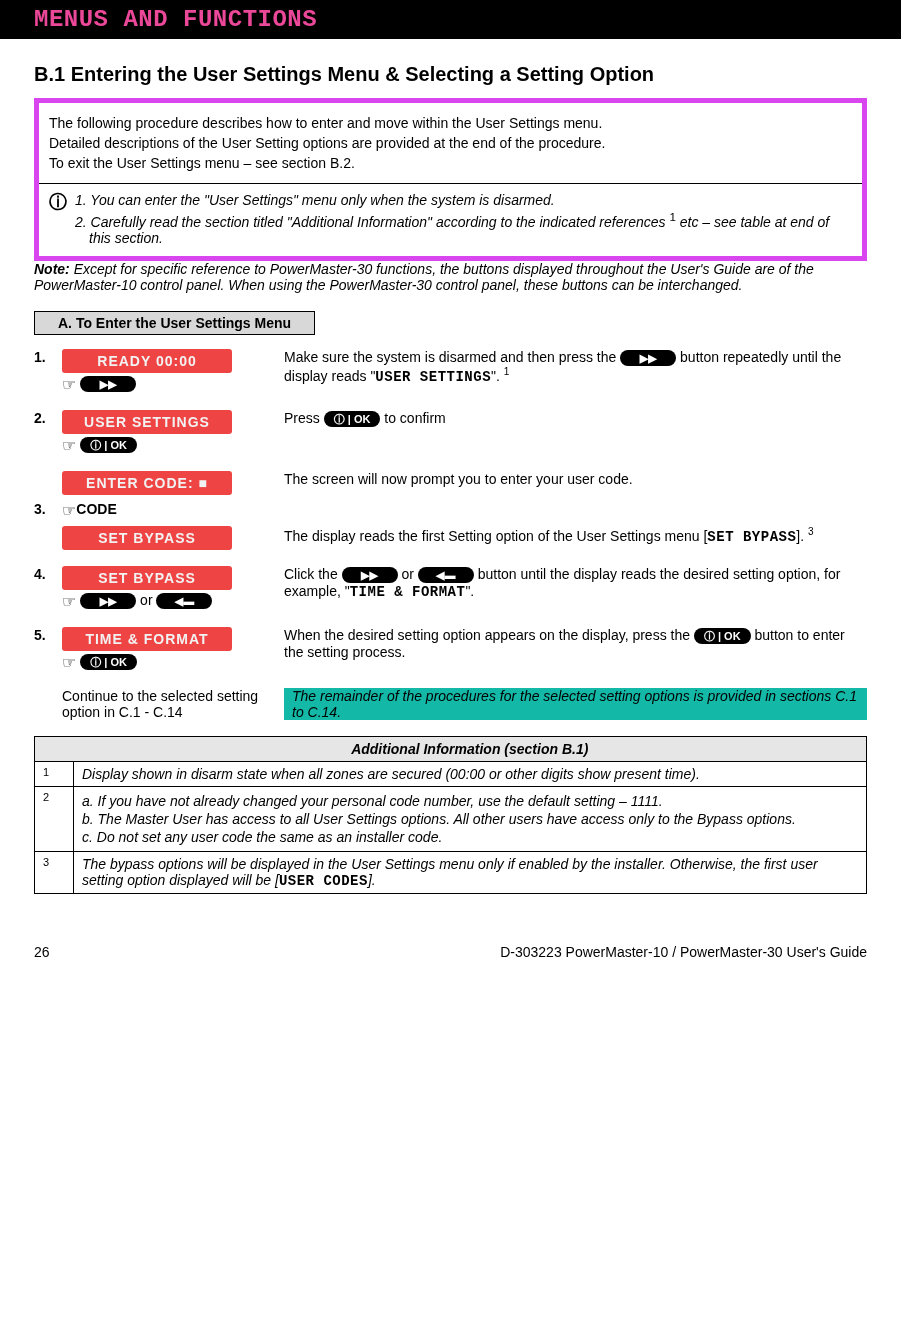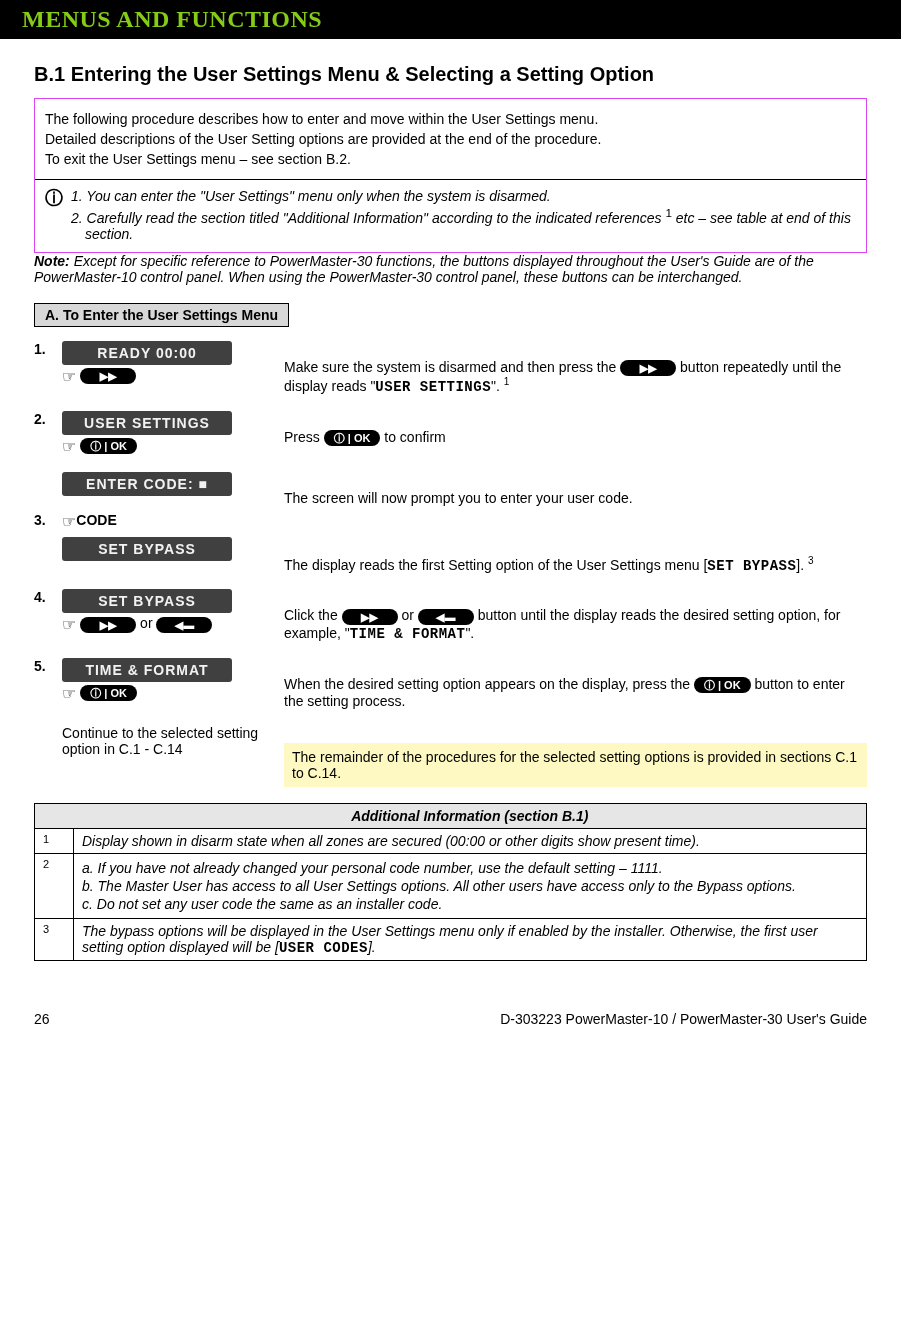--- a/index.html
+++ b/index.html
@@ -10,35 +10,35 @@
     margin: 0;
     padding: 0;
     width: 901px;
   }
   .page {
     padding: 4px 34px 20px 34px;
     box-sizing: border-box;
   }
   .header-bar {
     background: #000;
-    color: #84cc16;
-    font-family: Liberation Serif, serif;
+    color: #ec4899;
+    font-family: Liberation Mono, monospace;
     font-weight: 900;
     font-size: 24px;
-    padding: 6px 22px;
+    padding: 6px 34px;
     letter-spacing: 0.5px;
   }
   h2.section-title {
     font-family: Liberation Sans, sans-serif;
     font-weight: 900;
     font-size: 20px;
     margin: 20px 0 12px 0;
   }
   .intro-box {
-    border: 1px solid #d946ef;
+    border: 5px solid #d946ef;
   }
   .intro-top {
     padding: 8px 10px;
     border-bottom: 1px solid #000;
   }
   .intro-top p {
     margin: 4px 0;
   }
   .intro-bottom {
     display: flex;
@@ -62,45 +62,44 @@
   .intro-bottom sup { font-style: normal; }
   .note-para {
     font-style: italic;
     margin: 0 0 14px 0;
   }
   .subsection-header {
     display: inline-block;
     border: 1px solid #000;
     background: #d8d8d8;
     font-weight: bold;
-    padding: 3px 10px;
+    padding: 3px 23px;
     margin: 4px 0 14px 0;
   }
   .step-row {
     display: flex;
     margin-bottom: 16px;
     align-items: flex-start;
   }
   .step-num {
     flex: 0 0 28px;
     font-weight: bold;
   }
   .step-display {
     flex: 0 0 210px;
     padding-right: 8px;
   }
   .step-desc {
     flex: 1;
     padding-left: 4px;
-    margin-top: 18px;
   }
   .step-desc sup { font-size: 10px; }
   .lcd {
     display: inline-block;
-    background: #404040;
+    background: #ef4444;
     color: #f2f2f2;
     font-family: "Arial Black", Arial, sans-serif;
     font-weight: 900;
     letter-spacing: 1px;
     font-size: 14px;
     padding: 4px 0;
     text-align: center;
     border-radius: 3px;
     width: 170px;
     vertical-align: middle;
@@ -116,22 +115,23 @@
     border-radius: 10px;
     padding: 1px 10px;
     font-size: 11px;
     font-weight: bold;
     vertical-align: middle;
     line-height: 14px;
     min-width: 36px;
     text-align: center;
   }
   .remainder-box {
-    background: #fef9c3;
-    padding: 6px 8px;
+    background: #14b8a6;
+    padding: 0 8px;
+    font-style: italic;
   }
   .addl-table {
     border-collapse: collapse;
     width: 100%;
     margin-top: 14px;
   }
   .addl-table td, .addl-table th {
     border: 1px solid #000;
     padding: 4px 8px;
     vertical-align: top;

